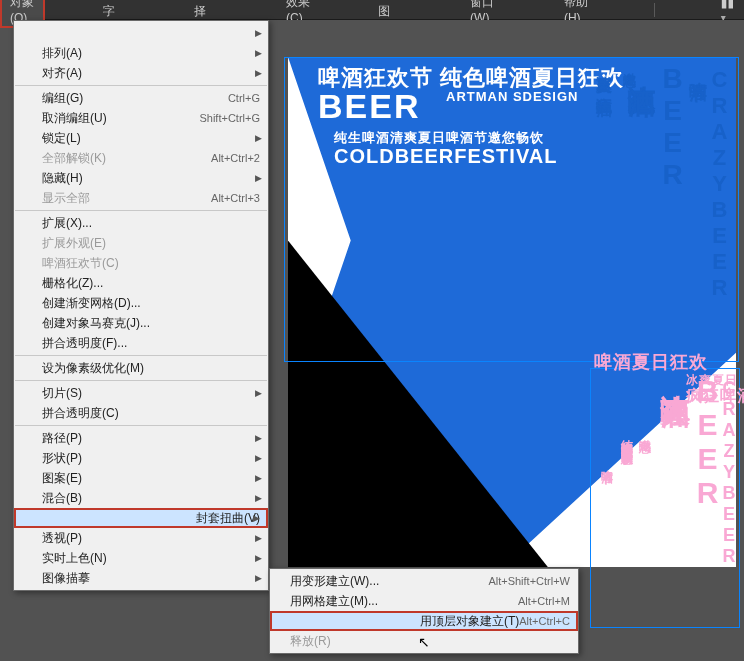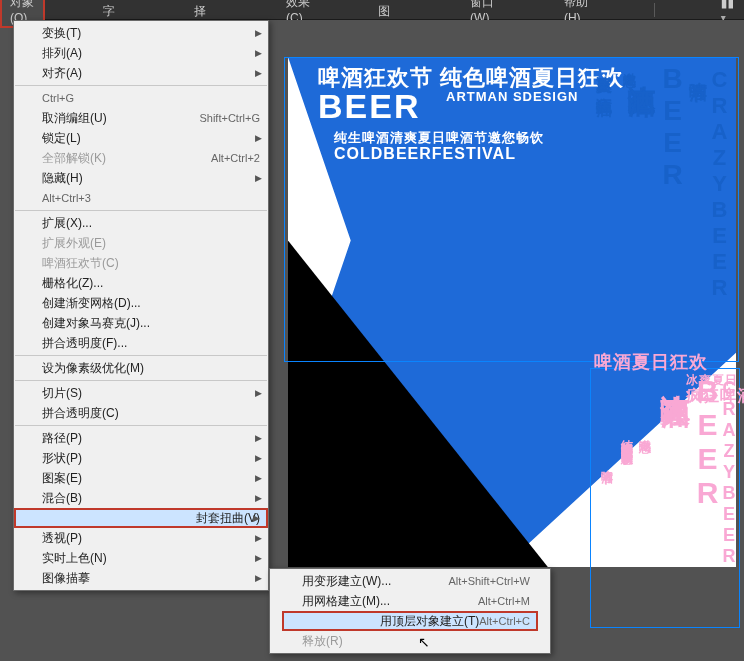--- a/index.html
+++ b/index.html
@@ -51,26 +51,26 @@
 .menu-row.highlight { background: #cce4ff; }
 .menu-row.boxed { border: 2px solid #c0392b; padding: 1px 6px 1px 26px; text-align: right; }
 .menu-label { flex: 1; }
 .menu-shortcut { color: #666; font-size: 11px; }
 .menu-arrow { position: absolute; right: 6px; font-size: 9px; color: #555; }
 .menu-sep { height: 1px; background: #c8c8c8; margin: 2px 1px; }
 
 .submenu {
   position: absolute;
   top: 568px; left: 269px;
-  width: 282px;
+  width: 310px;
   background: #f0f0f0;
   border: 1px solid #6a6a6a;
   box-shadow: 2px 2px 6px rgba(0,0,0,0.4);
   z-index: 110;
-  padding: 2px 12px;
+  padding: 2px 0;
 }
 .submenu .menu-row { padding-left: 20px; }
 
 .canvas {
   position: absolute;
   top: 20px; left: 270px;
   right: 0; bottom: 0;
   background: #525252;
 }
 .artboard {
@@ -98,21 +98,21 @@
   color: #1761c9;
   font-weight: 800;
   letter-spacing: 1px;
   white-space: nowrap;
 }
 .typo.white { color: #fff; }
 .t1 { top: 6px; left: 30px; font-size: 22px; }
 .t2 { top: 30px; left: 30px; font-size: 34px; font-family: Impact, sans-serif; letter-spacing: 2px; }
 .t2b { top: 32px; left: 158px; font-size: 13px; }
 .t3 { top: 72px; left: 46px; font-size: 13px; }
-.t4 { top: 88px; left: 46px; font-size: 16px; letter-spacing: 1px; }
+.t4 { top: 88px; left: 46px; font-size: 20px; letter-spacing: 1px; }
 .vcol { writing-mode: vertical-rl; text-orientation: upright; }
 .vc1 { top: 6px; right: 122px; font-size: 16px; }
 .vc2 { top: 6px; right: 98px; font-size: 13px; }
 .vc3 { top: 6px; right: 76px; font-size: 28px; }
 .vc4 { top: 6px; right: 48px; font-size: 28px; font-family: Impact, sans-serif; }
 .vc5 { top: 10px; right: 26px; font-size: 18px; }
 .vc6 { top: 10px; right: 4px; font-size: 22px; font-family: Impact, sans-serif; }
 
 .dup {
   position: absolute;
@@ -179,52 +179,53 @@
   <div class="typo dcol dc1">冰爽啤酒</div>
   <div class="typo dcol dc3">BEER</div>
   <div class="typo dcol dc4">CRAZYBEER</div>
   <div class="typo dcol dc5">邀您喝</div>
   <div class="typo dcol dc6">纯生啤酒清爽夏日啤酒节邀您畅饮</div>
   <div class="typo dcol dc7">啤酒节</div>
 </div>
 
 <div class="dropdown" id="object-dropdown">
     <div class="menu-row">
-      <span class="menu-label">变换(T)</span>
       <span class="menu-arrow">▶</span>
     </div>
     <div class="menu-row">
       <span class="menu-label">排列(A)</span>
       <span class="menu-arrow">▶</span>
     </div>
     <div class="menu-row">
       <span class="menu-label">对齐(A)</span>
       <span class="menu-arrow">▶</span>
     </div>
     <div class="menu-sep"></div>
     <div class="menu-row">
+      <span class="menu-label">编组(G)</span>
       <span class="menu-shortcut">Ctrl+G</span>
     </div>
     <div class="menu-row">
       <span class="menu-label">取消编组(U)</span>
       <span class="menu-shortcut">Shift+Ctrl+G</span>
     </div>
     <div class="menu-row">
       <span class="menu-label">锁定(L)</span>
       <span class="menu-arrow">▶</span>
     </div>
     <div class="menu-row disabled">
       <span class="menu-label">全部解锁(K)</span>
       <span class="menu-shortcut">Alt+Ctrl+2</span>
     </div>
     <div class="menu-row">
       <span class="menu-label">隐藏(H)</span>
       <span class="menu-arrow">▶</span>
     </div>
     <div class="menu-row disabled">
+      <span class="menu-label">显示全部</span>
       <span class="menu-shortcut">Alt+Ctrl+3</span>
     </div>
     <div class="menu-sep"></div>
     <div class="menu-row">
       <span class="menu-label">扩展(X)...</span>
     </div>
     <div class="menu-row disabled">
       <span class="menu-label">扩展外观(E)</span>
     </div>
     <div class="menu-row disabled">

